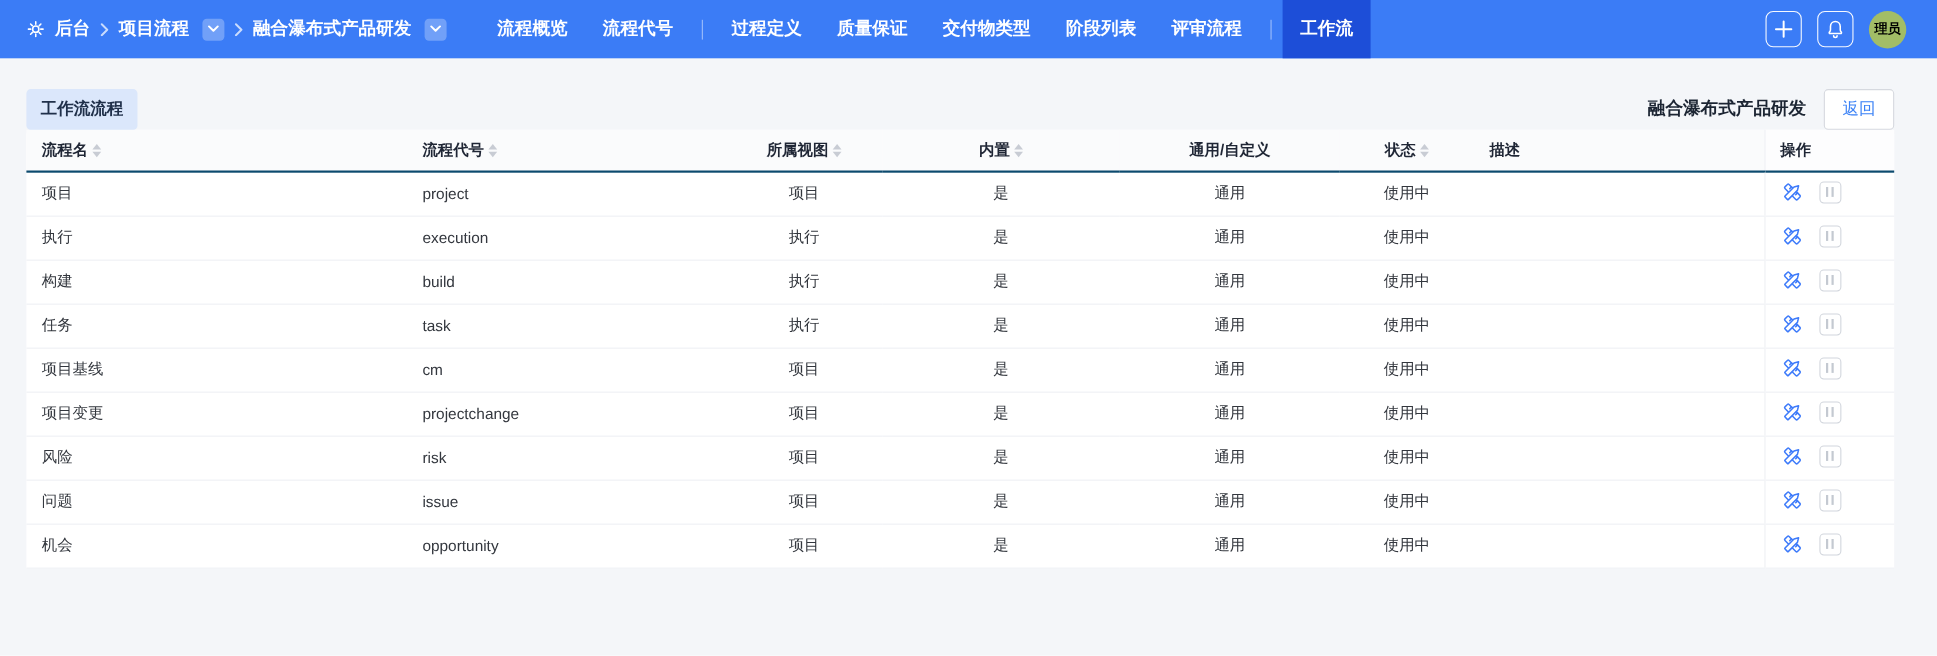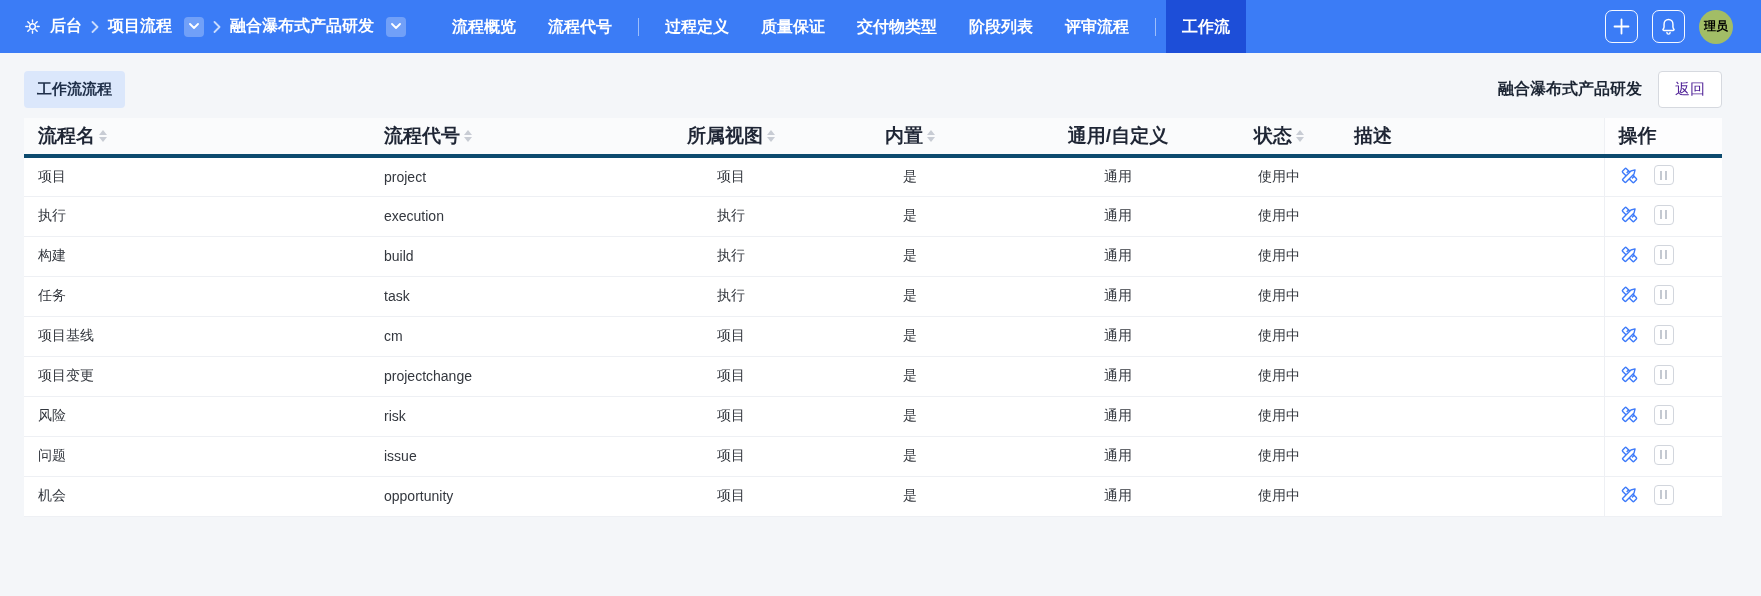--- a/index.html
+++ b/index.html
@@ -29,38 +29,38 @@
   .icon-btn {
     width:33px; height:33px; border:1.5px solid rgba(255,255,255,.95); border-radius:7px;
     display:flex; align-items:center; justify-content:center; cursor:pointer; background:transparent;
   }
   .avatar {
     width:34px; height:34px; border-radius:50%; background:#a2bd66; color:#000000;
     font-size:12px; font-weight:700; display:flex; align-items:center; justify-content:center; cursor:pointer;
   }
 
   
-  .toolbar { height:65px; display:flex; align-items:center; justify-content:space-between; padding:8px 39px 0 24px; }
+  .toolbar { height:65px; display:flex; align-items:flex-end; justify-content:space-between; padding:8px 39px 0 24px; }
   .pill {
     background:#dbe7fb; color:#20304a; font-weight:700; font-size:15px;
     padding:9px 13px; border-radius:4px; cursor:pointer; white-space:nowrap;
   }
   .toolbar-right { display:flex; align-items:center; gap:16px; }
   .context-title { font-weight:700; font-size:16px; color:#1c2533; white-space:nowrap; }
   .back-btn {
     background:#fff; border:1px solid #d6d9df; border-radius:4px; padding:8px 16px;
-    font-size:15px; color:#4c1d95; cursor:pointer; font-family:inherit;
+    font-size:15px; color:#3b82f6; cursor:pointer; font-family:inherit;
   }
 
   
   .table-wrap { margin:0 39px 0 24px; background:#fff; border-radius:4px 4px 0 0; }
   table { border-collapse:collapse; table-layout:fixed; width:1698px; }
   thead th {
-    height:38px; background:#fafbfc; font-size:19px; font-weight:700; color:#1f2635;
-    border-bottom:4px solid #0c4a6e; padding:0 14px;
+    height:38px; background:#fafbfc; font-size:14px; font-weight:700; color:#1f2635;
+    border-bottom:2px solid #0c4a6e; padding:0 14px;
   }
   tbody td {
     height:40px; font-size:14px; color:#33373e;
     border-bottom:1px solid #eef0f4; padding:0 14px; overflow:hidden; white-space:nowrap;
   }
   .al-left   { text-align:left; }
   .al-center { text-align:center; }
   th .th-wrap { display:inline-flex; align-items:center; gap:4px; }
   th.sortable { cursor:pointer; }
   .carets { display:inline-flex; flex-direction:column; align-items:center; line-height:0; }

